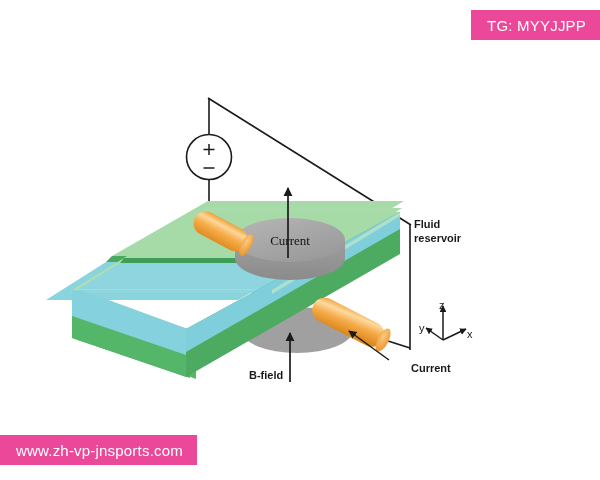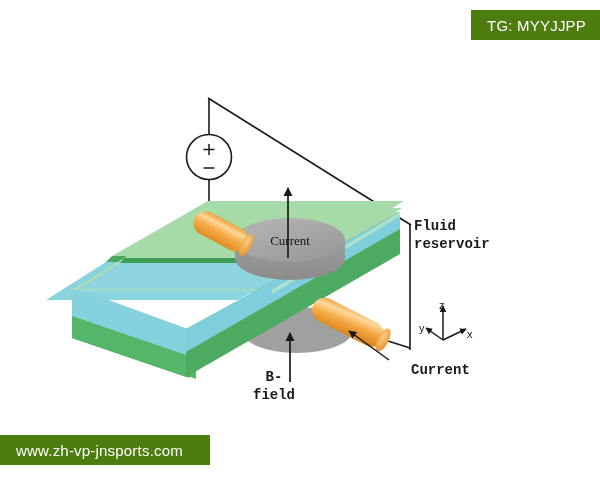--- a/index.html
+++ b/index.html
@@ -26,68 +26,68 @@
     position: absolute;
     left: 0; top: 0;
     width: 600px;
     height: 480px;
     display: block;
   }
 
   
   .badge {
     position: absolute;
-    background: #4d7c0f;
+    background: #ec4899;
     color: #ffffff;
     font-family: "Liberation Sans", sans-serif;
     display: flex;
     align-items: center;
     letter-spacing: 0.2px;
     white-space: nowrap;
   }
   #tag-badge {
     right: 0;
     top: 10px;
     height: 30px;
     padding: 0 14px 0 16px;
     font-size: 15px;
   }
   #url-badge {
     left: 0;
     bottom: 15px;
     height: 30px;
-    padding: 0 27px 0 16px;
+    padding: 0 14px 0 16px;
     font-size: 15px;
   }
 
   
   .fig-label {
     position: absolute;
-    font-family: Liberation Mono, monospace;
+    font-family: Liberation Sans, sans-serif;
     font-weight: bold;
-    font-size: 14px;
+    font-size: 11px;
     color: #1a1a1a;
     line-height: 1.25;
     white-space: pre-line;
   }
 
   #label-reservoir {
     left: 112px; top: 316px;
     width: 110px;
     text-align: left;
   }
   #label-fluid-reservoir {
     left: 414px; top: 218px;
     width: 70px;
     text-align: left;
   }
   #label-bfield {
     left: 249px; top: 369px;
     width: 50px;
-    text-align: center;
+    text-align: left;
   }
   #label-current {
     left: 372px; top: 362px;
     width: 60px;
     text-align: left;
     margin-left: 39px;
   }
 
   #label-magnet {
     position: absolute;

